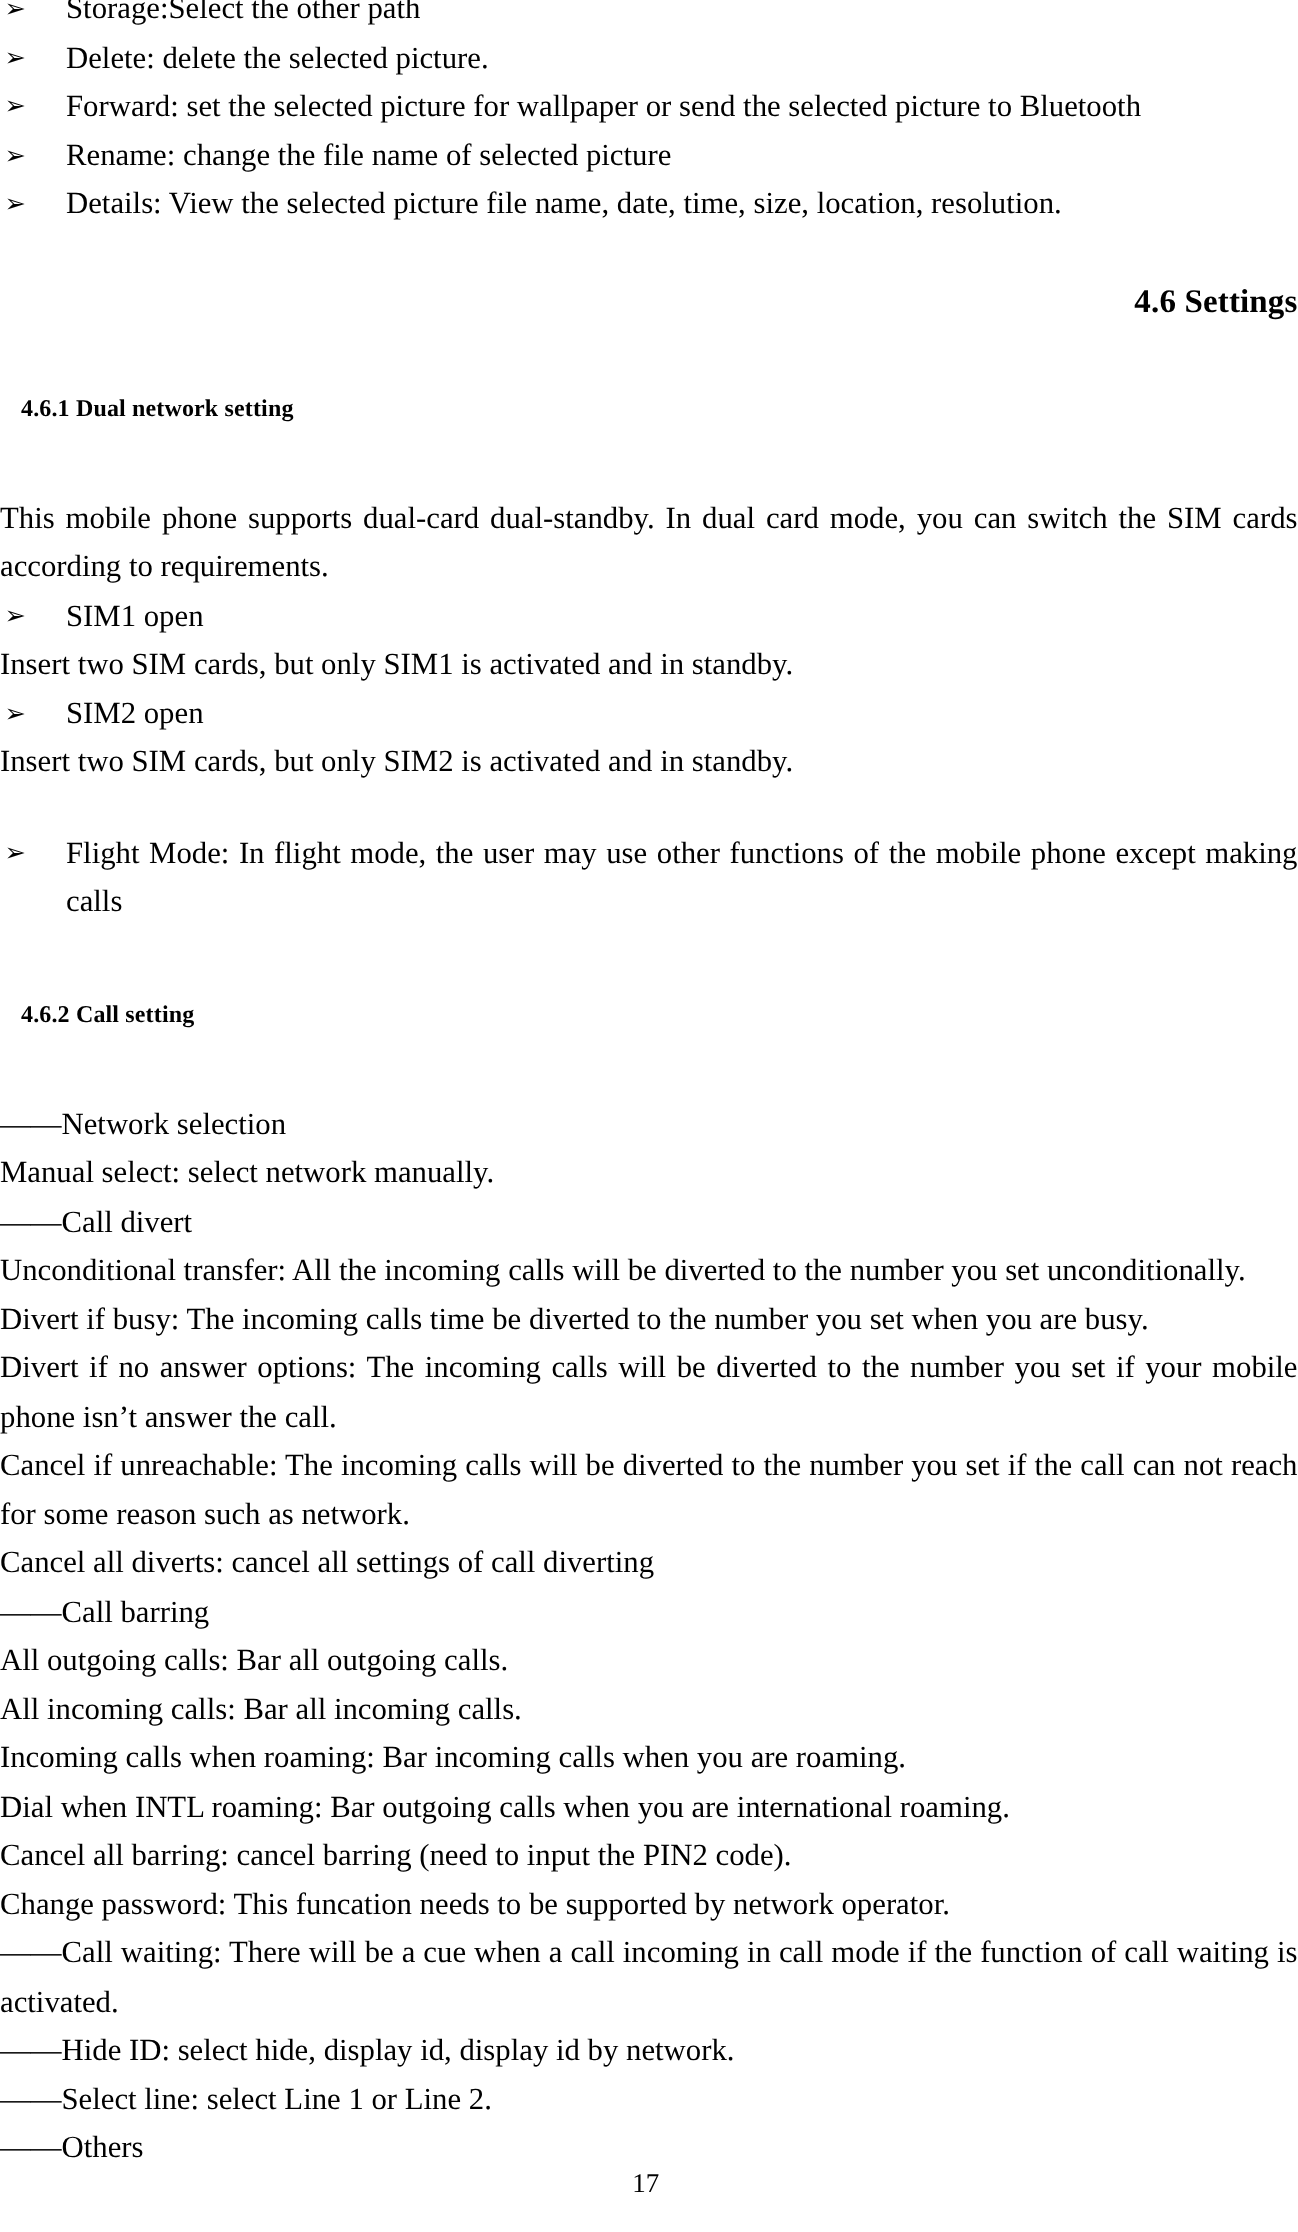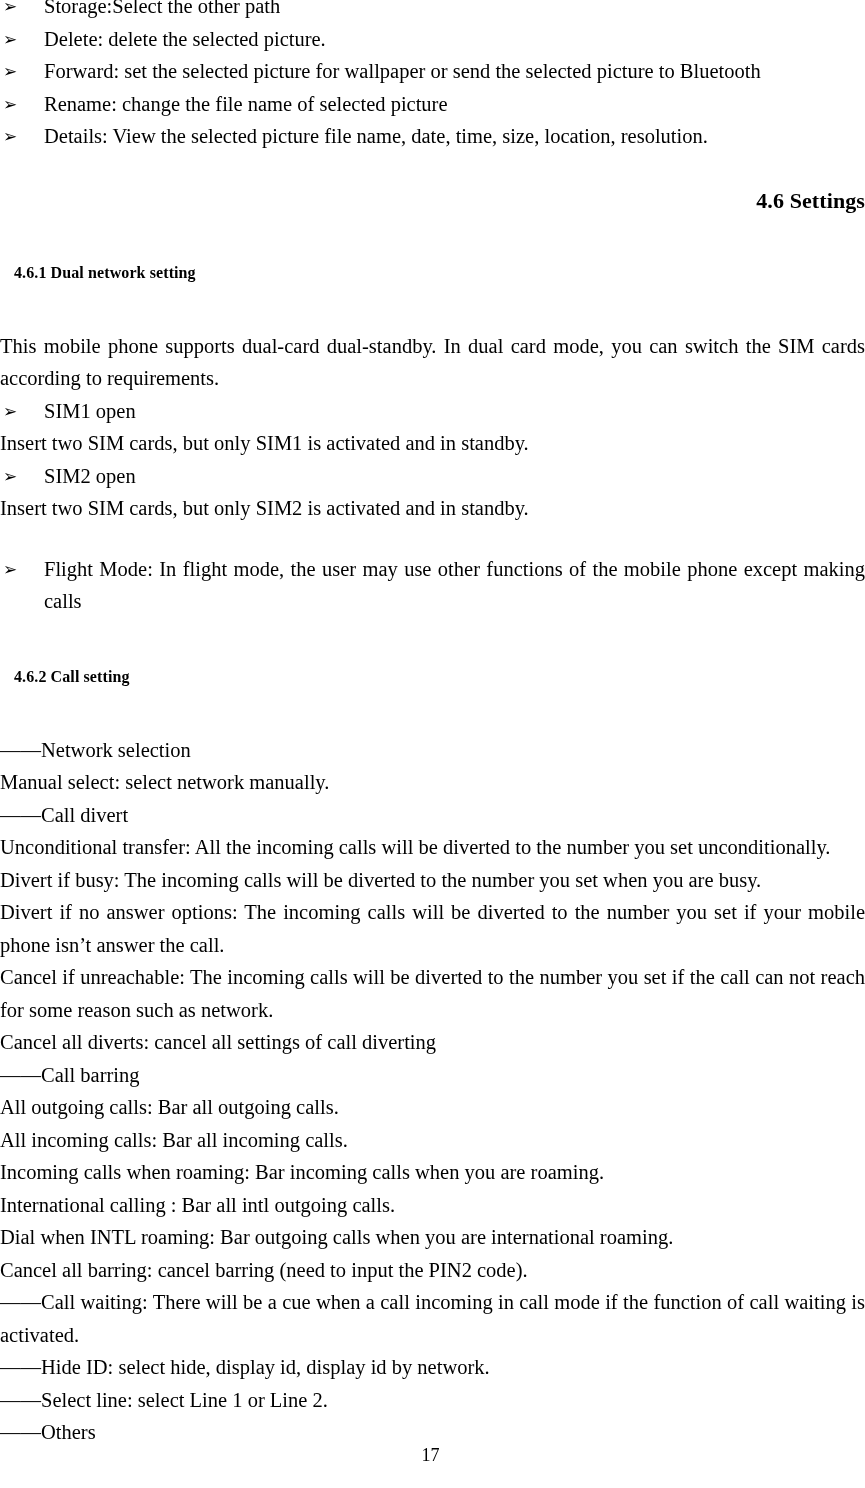--- a/index.html
+++ b/index.html
@@ -173,32 +173,32 @@
 
     <h3 class="h-minor">4.6.2 Call setting</h3>
 
     <div class="gap-after-minor"></div>
 
     <p class="body-par flush">——Network selection</p>
     <p class="body-par flush">Manual select: select network manually.</p>
 
     <p class="body-par flush">——Call divert</p>
     <p class="body-par">Unconditional transfer: All the incoming calls will be diverted to the number you set unconditionally.</p>
-    <p class="body-par">Divert if busy: The incoming calls will be diverted to the number you set when you are busy.</p>
+    <p class="body-par">Divert if busy: The incoming calls time be diverted to the number you set when you are busy.</p>
     <p class="body-par">Divert if no answer options: The incoming calls will be diverted to the number you set if your mobile phone isn’t answer the call.</p>
     <p class="body-par">Cancel if unreachable: The incoming calls will be diverted to the number you set if the call can not reach for some reason such as network.</p>
     <p class="body-par flush">Cancel all diverts: cancel all settings of call diverting</p>
 
     <p class="body-par flush">——Call barring</p>
     <p class="body-par flush">All outgoing calls: Bar all outgoing calls.</p>
     <p class="body-par flush">All incoming calls: Bar all incoming calls.</p>
     <p class="body-par flush">Incoming calls when roaming: Bar incoming calls when you are roaming.</p>
-    <p class="body-par flush">International calling : Bar all intl outgoing calls.</p>
     <p class="body-par flush">Dial when INTL roaming: Bar outgoing calls when you are international roaming.</p>
     <p class="body-par flush">Cancel all barring: cancel barring (need to input the PIN2 code).</p>
+    <p class="body-par flush">Change password: This funcation needs to be supported by network operator.</p>
 
     <p class="body-par">——Call waiting: There will be a cue when a call incoming in call mode if the function of call waiting is activated.</p>
     <p class="body-par flush">——Hide ID: select hide, display id, display id by network.</p>
     <p class="body-par flush">——Select line: select Line 1 or Line 2.</p>
     <p class="body-par flush">——Others</p>
 
   </div>
 
   <div class="page-number">17</div>
 </div>

